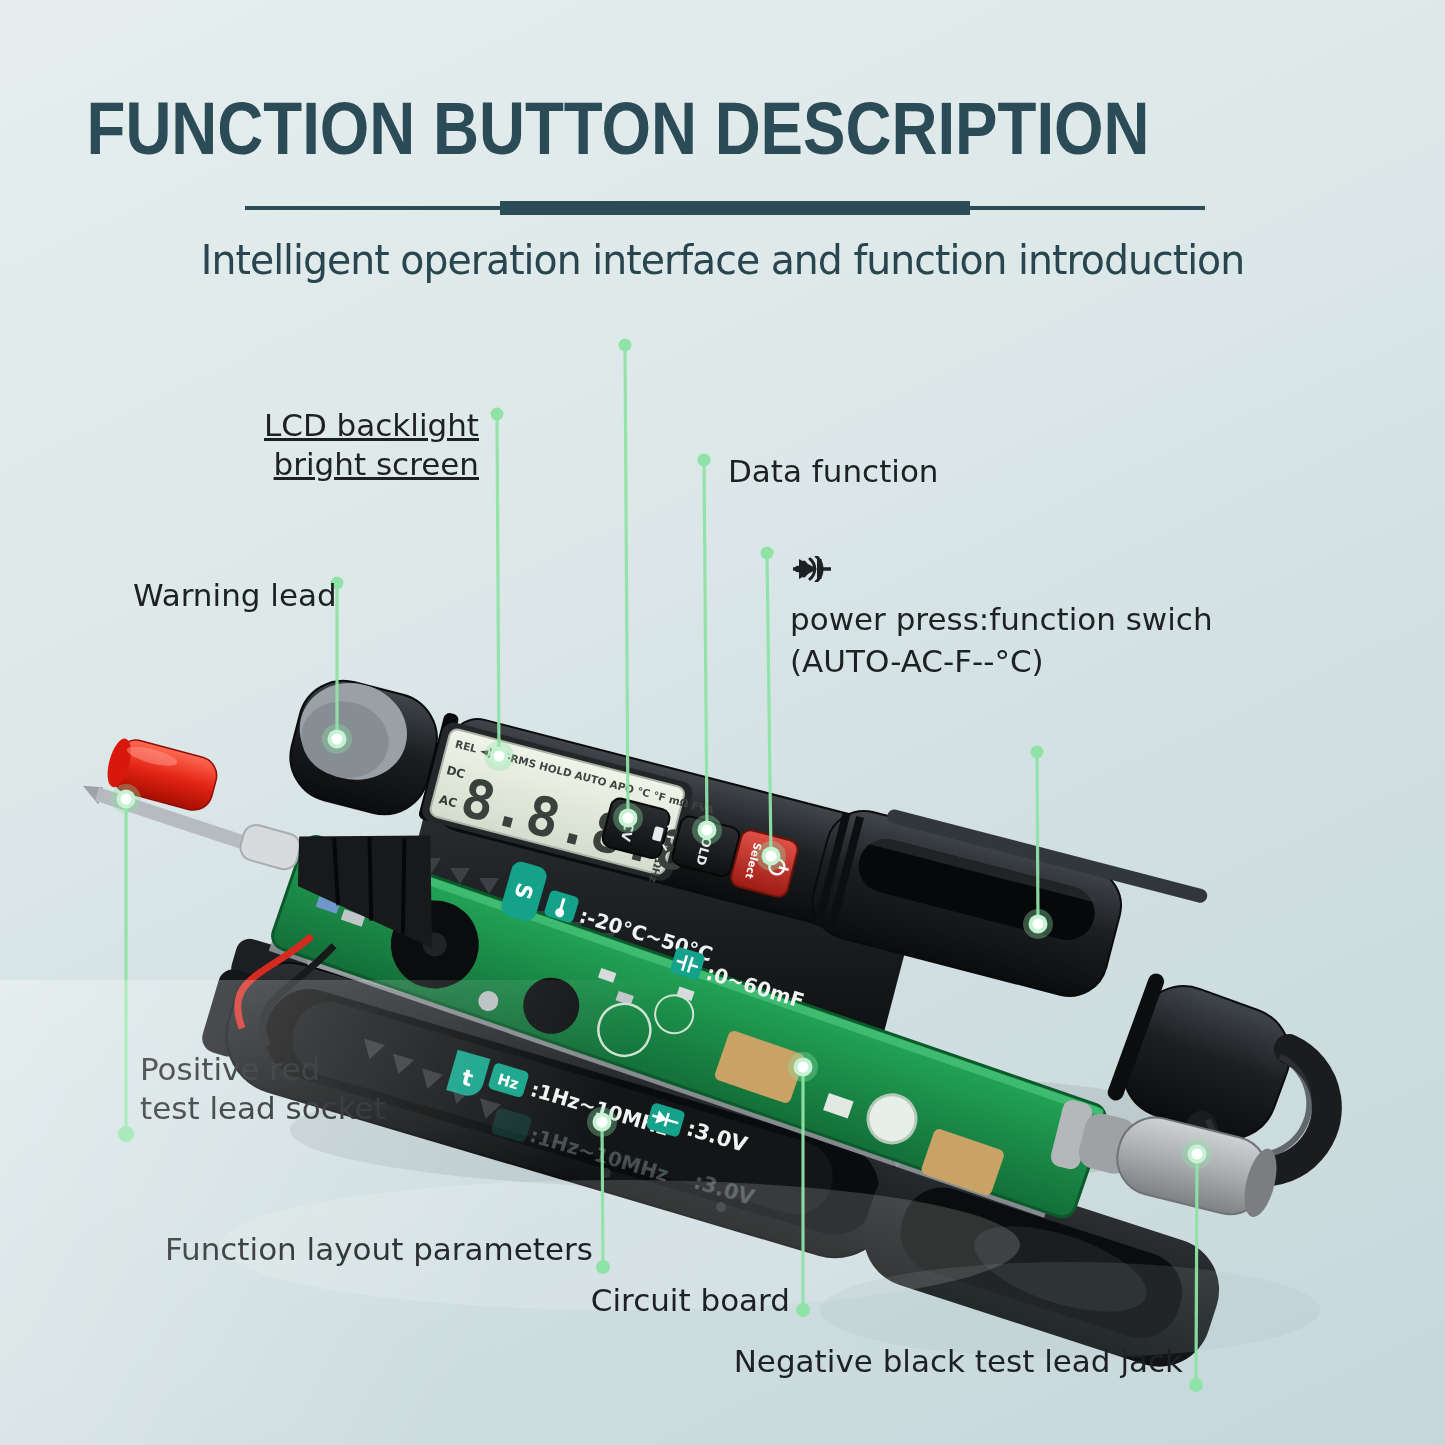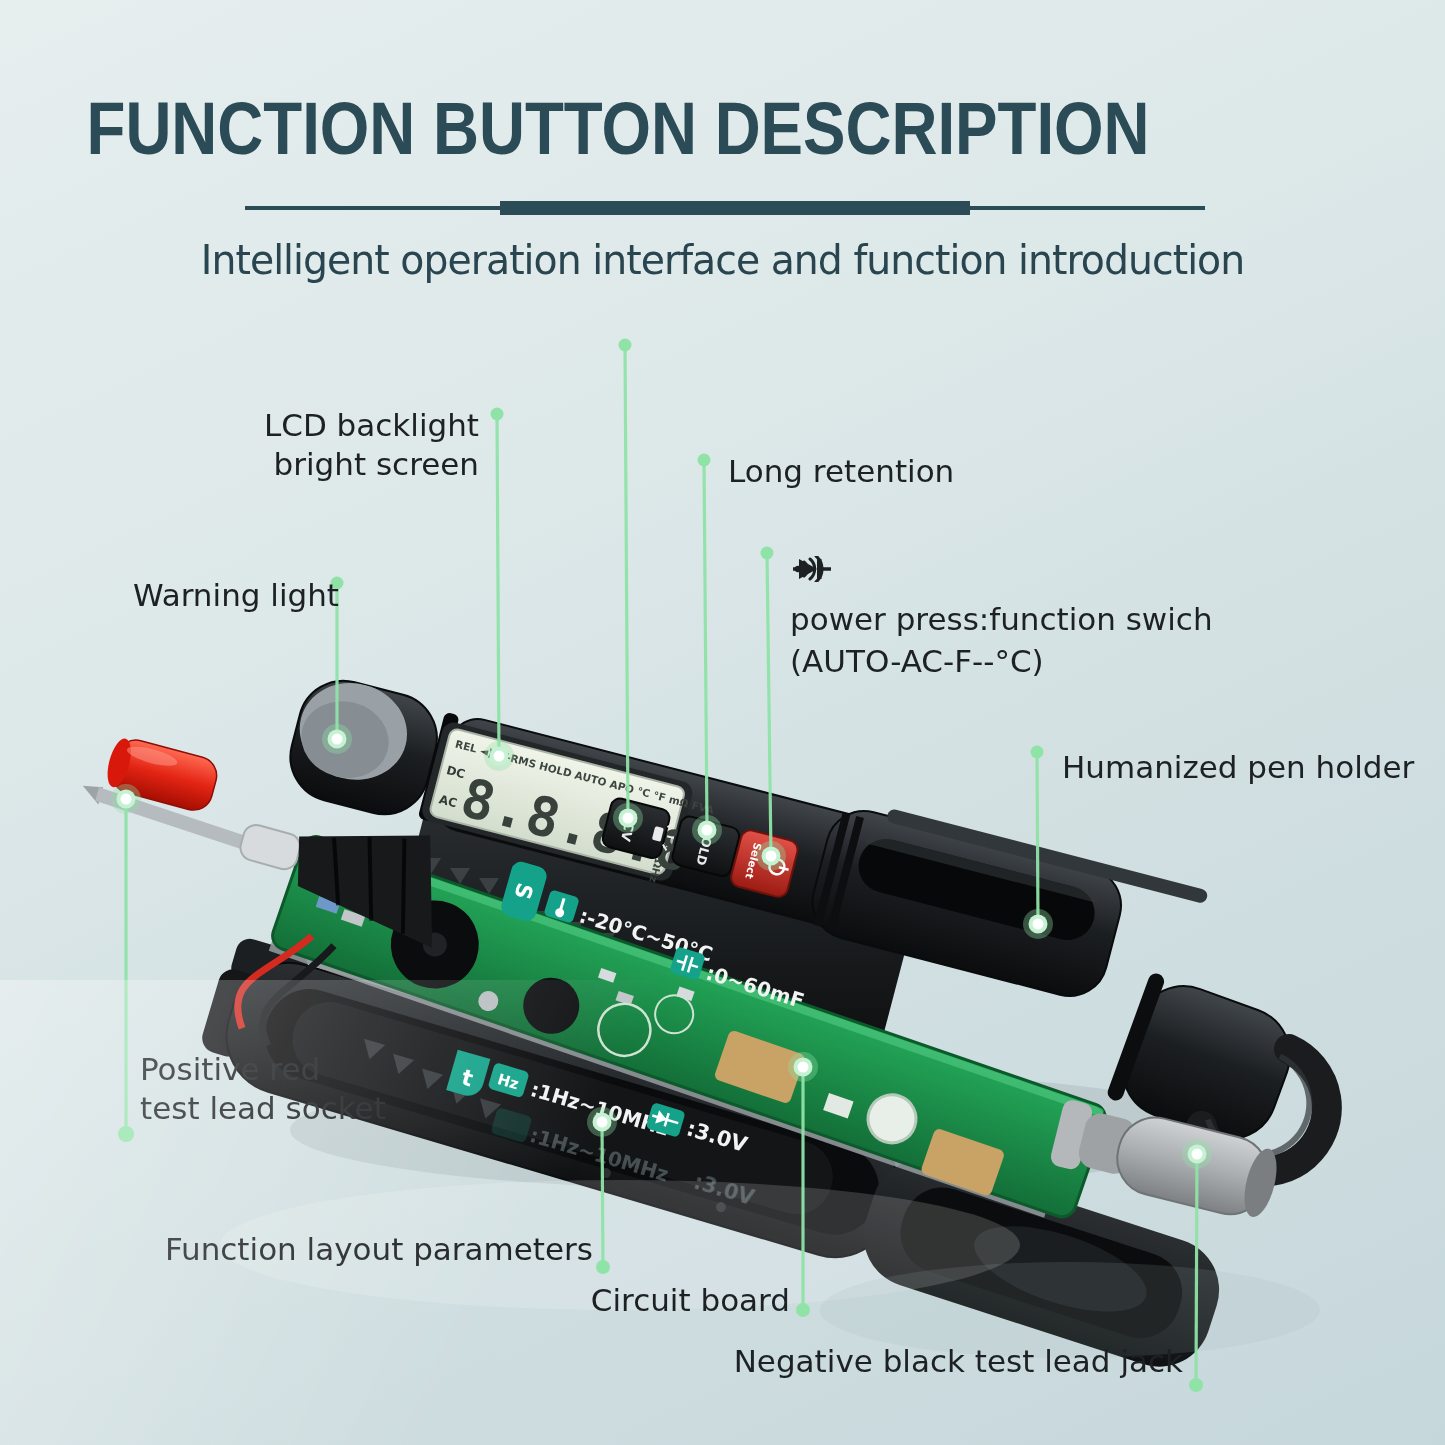--- a/index.html
+++ b/index.html
@@ -339,37 +339,36 @@
 
   <div class="hdr">
     <span class="title">FUNCTION BUTTON DESCRIPTION</span>
   </div>
   <div class="divider">
     <div class="thin"></div>
     <div class="thick"></div>
   </div>
   <div class="subtitle">Intelligent operation interface and function introduction</div>
 
-  <div class="callout r" style="right:966px;top:406px;">LCD backlight
+  <div class="callout r" style="right:966px;top:406px;text-decoration:underline;">LCD backlight
 bright screen</div>
-  <div class="callout" style="left:728px;top:452px;">Long retention</div>
+  <div class="callout" style="left:728px;top:452px;">Data function</div>
   <div class="callout" style="left:790px;top:556px;white-space:normal;line-height:1.36;">
     <br>
     <span>power press:function swich</span><br>
     <span>(AUTO-AC-F-</span><svg class="inline-icon" width="40" height="26" viewBox="0 0 40 26">
         <polygon points="6,3 24,13 6,23" fill="#1d2123"></polygon>
         <rect x="24" y="3" width="4.5" height="20" fill="#1d2123"></rect>
         <line x1="0" y1="13" x2="6" y2="13" stroke="#1d2123" stroke-width="3.5"></line>
         <line x1="28" y1="13" x2="38" y2="13" stroke="#1d2123" stroke-width="3.5"></line>
       </svg><svg class="inline-icon" width="34" height="26" viewBox="0 0 34 26">
         <circle cx="5" cy="13" r="3.2" fill="#1d2123"></circle>
         <path d="M11 6 a9 9 0 0 1 0 14 M17 3 a13 13 0 0 1 0 20 M23 0 a17 17 0 0 1 0 26" stroke="#1d2123" stroke-width="3" fill="none" stroke-linecap="round"></path>
       </svg><span>-°C)</span>
   </div>
-  <div class="callout" style="left:133px;top:576px;">Warning light</div>
-  <div class="callout" style="left:1062px;top:748px;">Humanized pen holder</div>
+  <div class="callout" style="left:133px;top:576px;">Warning lead</div>
   <div class="callout" style="left:140px;top:1050px;">Positive red
 test lead socket</div>
   <div class="callout r" style="right:852px;top:1230px;">Function layout parameters</div>
   <div class="callout r" style="right:655px;top:1281px;">Circuit board</div>
   <div class="callout r" style="right:262px;top:1342px;">Negative black test lead jack</div>
 
 </div>
 
 </body></html>

